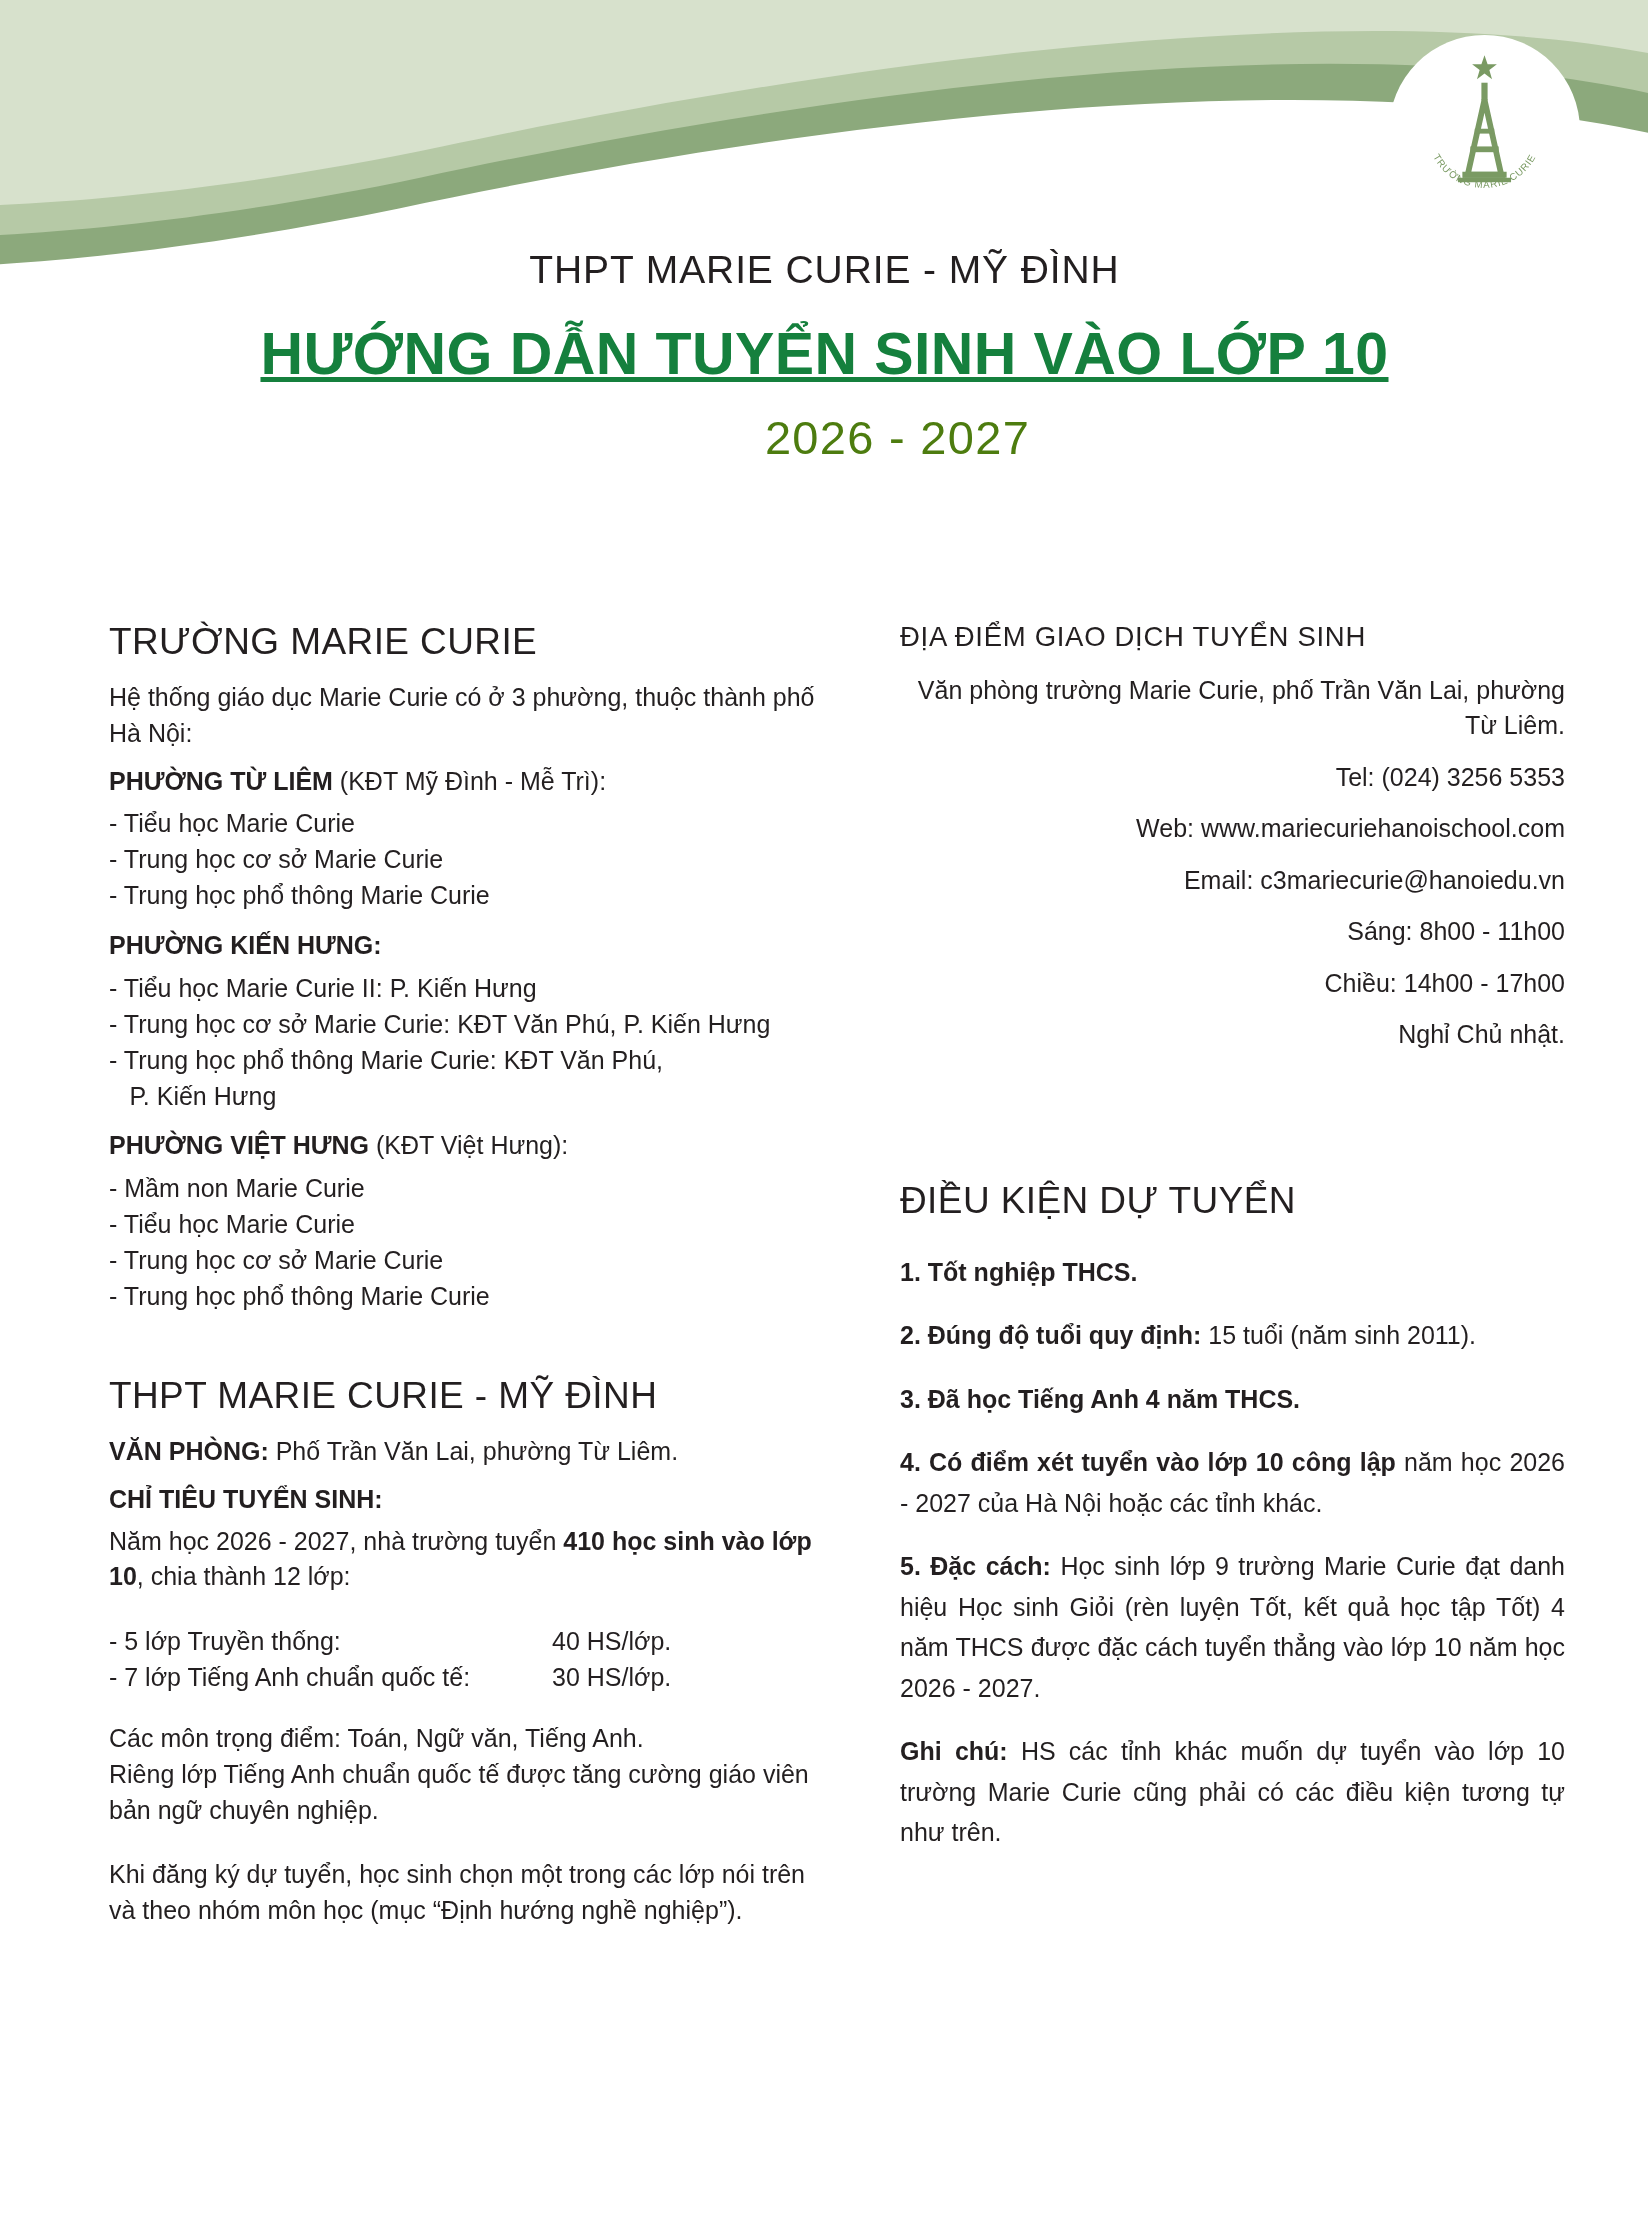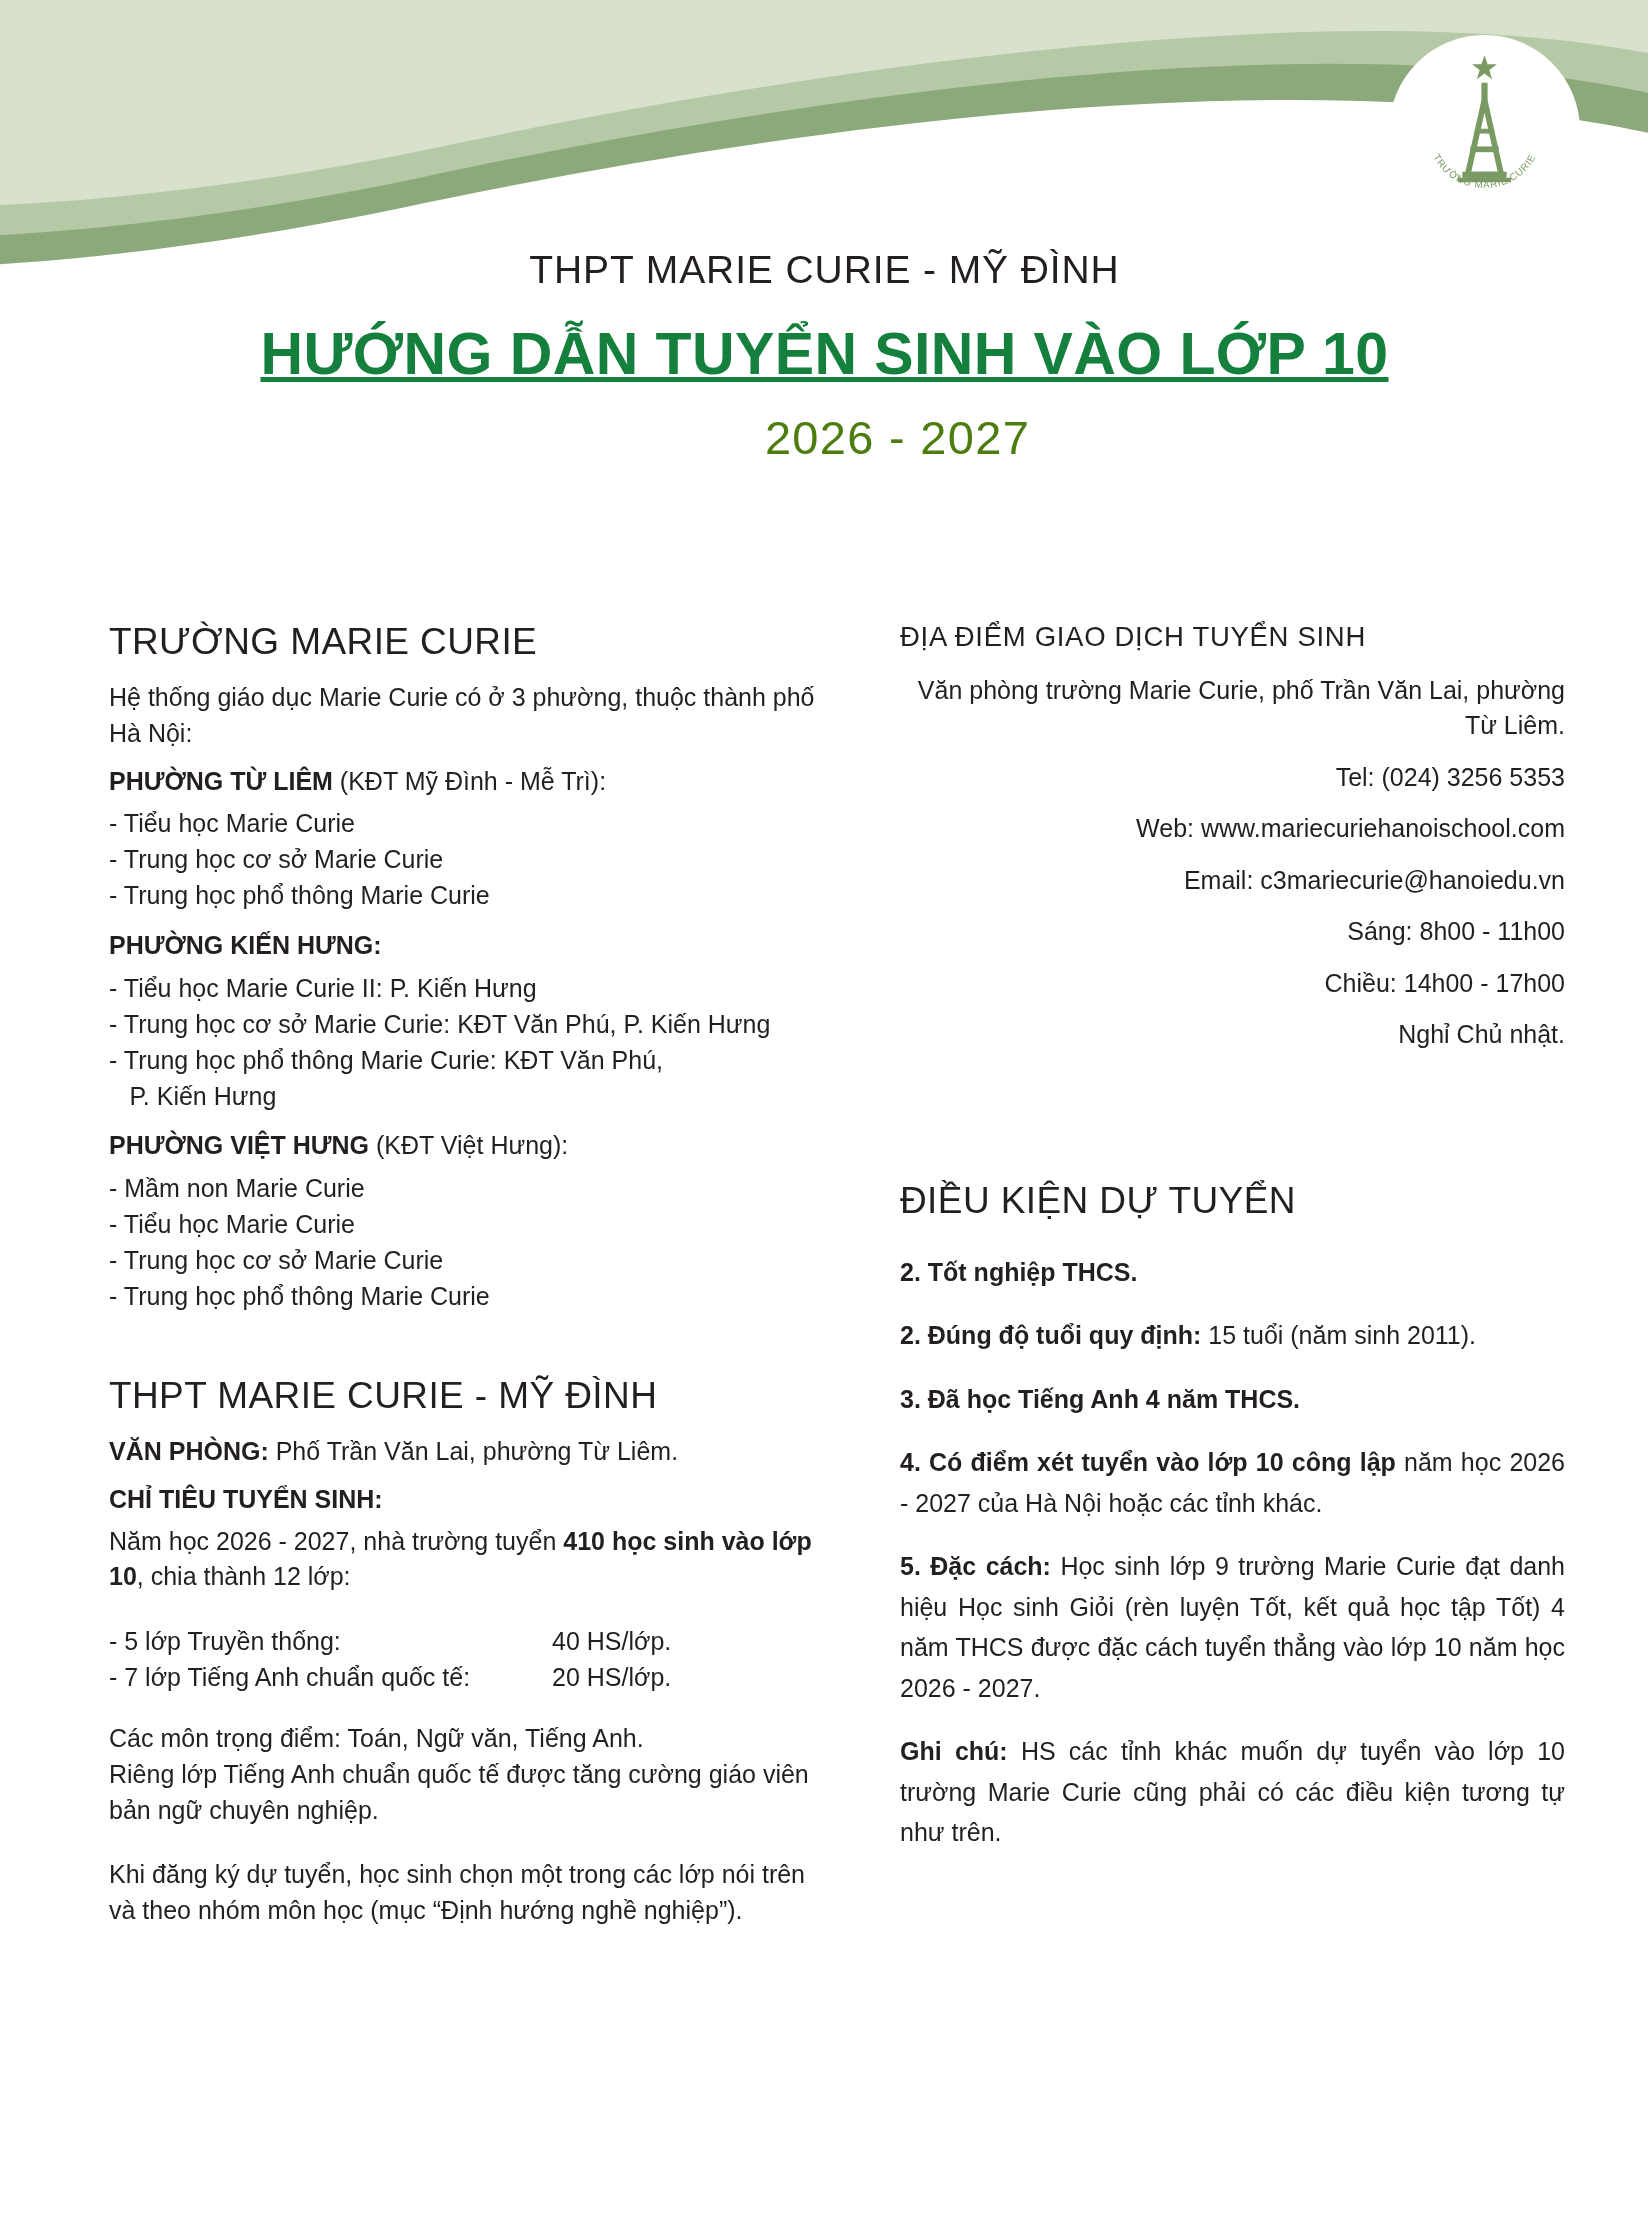--- a/index.html
+++ b/index.html
@@ -235,21 +235,21 @@
 
       <p class="body"><span>Năm học 2026 - 2027, nhà trường tuyển </span><span class="bold">410 học sinh vào lớp 10</span><span>, chia thành 12 lớp:</span></p>
 
       <div class="spacer-sm"></div>
       <div class="quota-row">
         <span class="label">- 5 lớp Truyền thống:</span>
         <span>40 HS/lớp.</span>
       </div>
       <div class="quota-row">
         <span class="label">- 7 lớp Tiếng Anh chuẩn quốc tế:</span>
-        <span>20 HS/lớp.</span>
+        <span>30 HS/lớp.</span>
       </div>
 
       <div class="spacer-md"></div>
       <p class="tight">Các môn trọng điểm: Toán, Ngữ văn, Tiếng Anh.</p>
       <p class="body">Riêng lớp Tiếng Anh chuẩn quốc tế được tăng cường giáo viên bản ngữ chuyên nghiệp.</p>
 
       <div class="spacer-sm"></div>
       <p class="body">Khi đăng ký dự tuyển, học sinh chọn một trong các lớp nói trên và theo nhóm môn học (mục “Định hướng nghề nghiệp”).</p>
     </div>
 
@@ -263,21 +263,21 @@
       <p class="right-line">Email: c3mariecurie@hanoiedu.vn</p>
       <p class="right-line">Sáng:   8h00  -  11h00</p>
       <p class="right-line">Chiều:  14h00  -  17h00</p>
       <p class="right-line">Nghỉ Chủ nhật.</p>
 
       <div style="height:111px"></div>
 
       <h2 class="sec">ĐIỀU KIỆN DỰ TUYỂN</h2>
       <div class="spacer-sm"></div>
 
-      <p class="right-para"><span class="bold">2. Tốt nghiệp THCS.</span><span></span></p>
+      <p class="right-para"><span class="bold">1. Tốt nghiệp THCS.</span><span></span></p>
       <p class="right-para"><span class="bold">2. Đúng độ tuổi quy định:</span><span> 15 tuổi (năm sinh 2011).</span></p>
       <p class="right-para"><span class="bold">3. Đã học Tiếng Anh 4 năm THCS.</span><span></span></p>
       <p class="right-para"><span class="bold">4. Có điểm xét tuyển vào lớp 10 công lập</span><span> năm học 2026 - 2027 của Hà Nội hoặc các tỉnh khác.</span></p>
       <p class="right-para"><span class="bold">5. Đặc cách:</span><span> Học sinh lớp 9 trường Marie Curie đạt danh hiệu Học sinh Giỏi (rèn luyện Tốt, kết quả học tập Tốt) 4 năm THCS được đặc cách tuyển thẳng vào lớp 10 năm học 2026 - 2027.</span></p>
 
       <p class="right-para"><span class="bold">Ghi chú:</span><span> HS các tỉnh khác muốn dự tuyển vào lớp 10 trường Marie Curie cũng phải có các điều kiện tương tự như trên.</span></p>
     </div>
   </div>
 
 </div>

